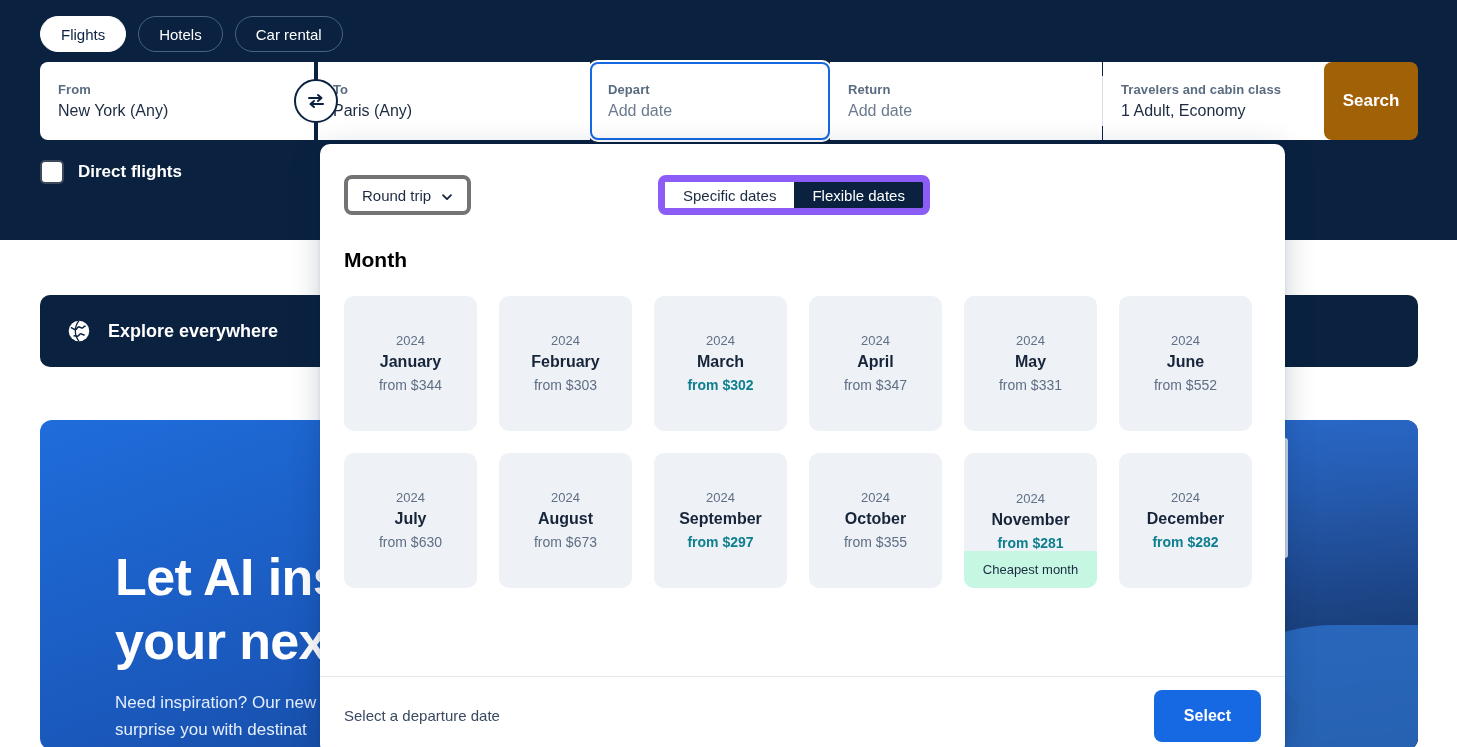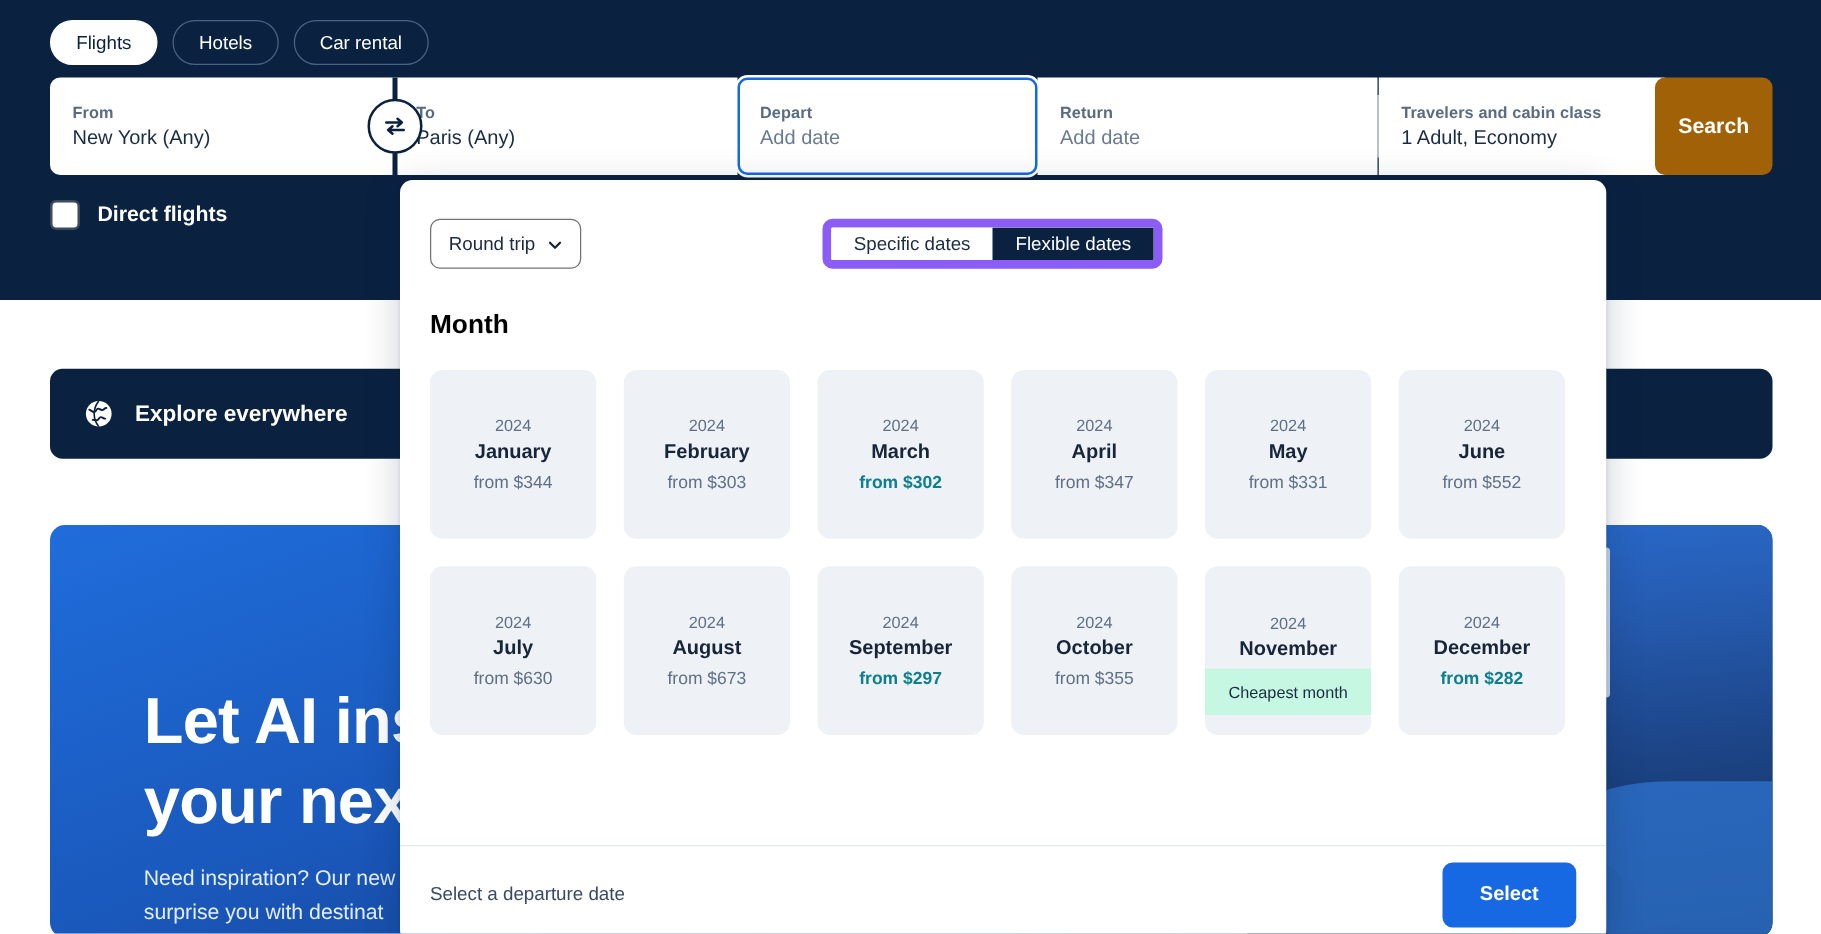--- a/index.html
+++ b/index.html
@@ -107,21 +107,21 @@
   
   .panel {
     position: absolute; left: 320px; top: 144px; width: 965px; height: 610px;
     background: #ffffff; border-radius: 10px;
     box-shadow: 0 6px 30px rgba(10,34,64,.22), 0 1px 3px rgba(10,34,64,.12);
     z-index: 40; overflow: hidden;
   }
   .panel-top { position: relative; height: 86px; }
   .triptype {
     position: absolute; left: 24px; top: 31px; height: 40px; padding: 0 14px;
-    border: 1px solid #737373; border-radius: 8px; background: #fff;
+    border: 4px solid #737373; border-radius: 8px; background: #fff;
     display: flex; align-items: center; gap: 10px; cursor: pointer;
     font-size: 15px; color: #1b2b41;
   }
   .chev { width: 12px; height: 12px; flex: none; }
 
   .seg {
     position: absolute; left: 338px; top: 31px; display: flex;
     border: 7px solid #8b5cf6; border-radius: 8px; overflow: hidden; height: 40px;
   }
   .seg-btn {
@@ -142,21 +142,21 @@
     position: relative; height: 135px; background: #eef1f6; border-radius: 10px;
     display: flex; flex-direction: column; align-items: center; justify-content: center;
     cursor: pointer; overflow: hidden; text-align: center;
   }
   .mcard.has-badge { justify-content: flex-start; padding-top: 36px; }
   .m-year  { font-size: 13px; color: #5f6f85; line-height: 19px; }
   .m-name  { font-size: 16px; font-weight: bold; color: #17253a; line-height: 23px; }
   .m-price { font-size: 14px; color: #5f6f85; line-height: 21px; margin-top: 2px; }
   .m-price.cheap { color: #0e7f8f; font-weight: bold; }
   .m-badge {
-    position: absolute; left: 0; right: 0; bottom: 16px; height: 37px;
+    position: absolute; left: 0; right: 0; bottom: 0; height: 37px;
     background: #c6f7e2; color: #1b2b41; font-size: 13px;
     display: flex; align-items: center; justify-content: center;
   }
 
   .panel-footer {
     position: absolute; left: 0; bottom: 0; width: 965px; height: 78px;
     border-top: 1px solid #e3e7ee; display: flex; align-items: center;
     justify-content: space-between; padding: 0 24px;
   }
   .footer-note { font-size: 15px; color: #394a60; }

